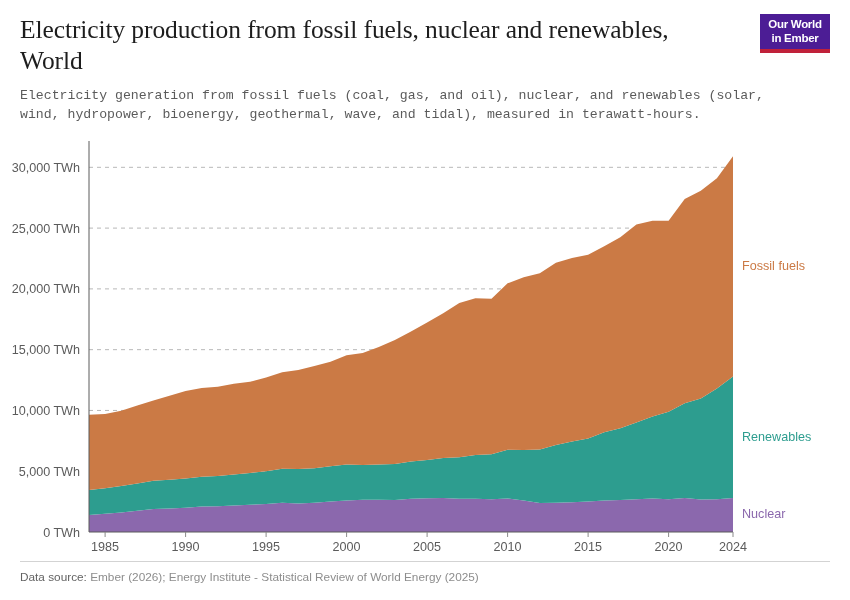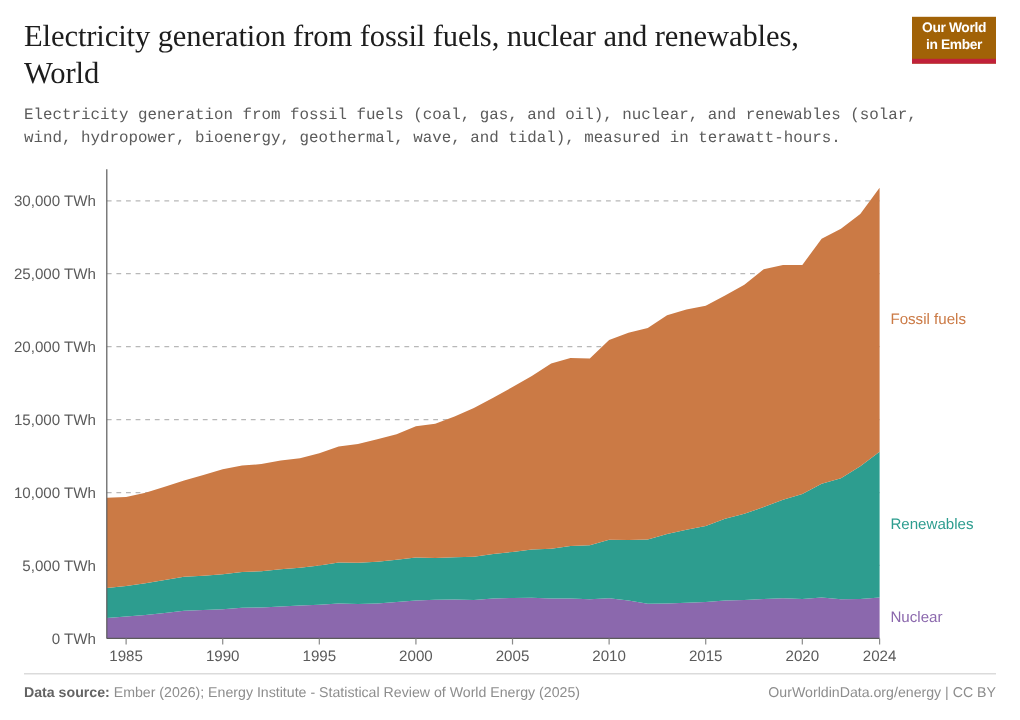--- a/index.html
+++ b/index.html
@@ -33,21 +33,21 @@
     max-width:790px;
     font-weight:400;
     font-family:Liberation Mono, monospace;
   }
 
   
   .logo{
     position:absolute;
     right:20px;top:14px;
     width:70px;
-    background:#a16207;
+    background:#4c1d95;
     padding:4px 4px 0 4px;
     box-sizing:border-box;
     text-align:center;
     border-bottom:4px solid #c0213a;
   }
   .logo-line{
     color:#ffffff;
     font-family:"Liberation Sans", sans-serif;
     font-weight:700;
     font-size:11.5px;
@@ -87,30 +87,30 @@
   .footer{
     position:absolute;left:20px;right:20px;bottom:16px;
     border-top:1px solid #d3d3d3;
     padding-top:8px;
     display:flex;
     justify-content:space-between;
     align-items:baseline;
     font-size:11.8px;
     color:#8d8d8d;
   }
-  .footer .src-label{font-weight:700;color:#636363;}
+  .footer .src-label{font-weight:400;color:#636363;}
   .footer-left, .footer-right{white-space:nowrap;}
 </style>
 </head>
 <body>
 
 <div class="page">
 
   <div class="header">
-    <h1 class="title">Electricity generation from fossil fuels, nuclear and renewables, World</h1>
+    <h1 class="title">Electricity production from fossil fuels, nuclear and renewables, World</h1>
     <p class="subtitle">Electricity generation from fossil fuels (coal, gas, and oil), nuclear, and renewables (solar, wind, hydropower, bioenergy, geothermal, wave, and tidal), measured in terawatt-hours.</p>
   </div>
 
   <div class="logo">
     <span class="logo-line l1">Our World</span>
     <span class="logo-line l2">in Ember</span>
   </div>
 
   <div class="chart-wrap">
     <svg class="chart-svg" id="chart" width="850" height="440" viewBox="0 0 850 440">
@@ -151,16 +151,15 @@
         <line x1="733" x2="733" y1="414" y2="419" class="ticklet"></line>
         <text x="733" y="433" class="xtick-label">2024</text>
         <text x="742" y="396.98125" fill="#8b68ad" class="series-label">Nuclear</text>
         <text x="742" y="319.18125" fill="#2d9d8f" class="series-label">Renewables</text>
         <text x="742" y="148.38593749999995" fill="#cb7a45" class="series-label">Fossil fuels</text>
       </svg>
   </div>
 
   <div class="footer">
     <div class="footer-left"><span class="src-label">Data source:</span> <span>Ember (2026); Energy Institute - Statistical Review of World Energy (2025)</span></div>
-    <div class="footer-right">OurWorldinData.org/energy | CC BY</div>
   </div>
 
 </div>
 
 </body></html>

